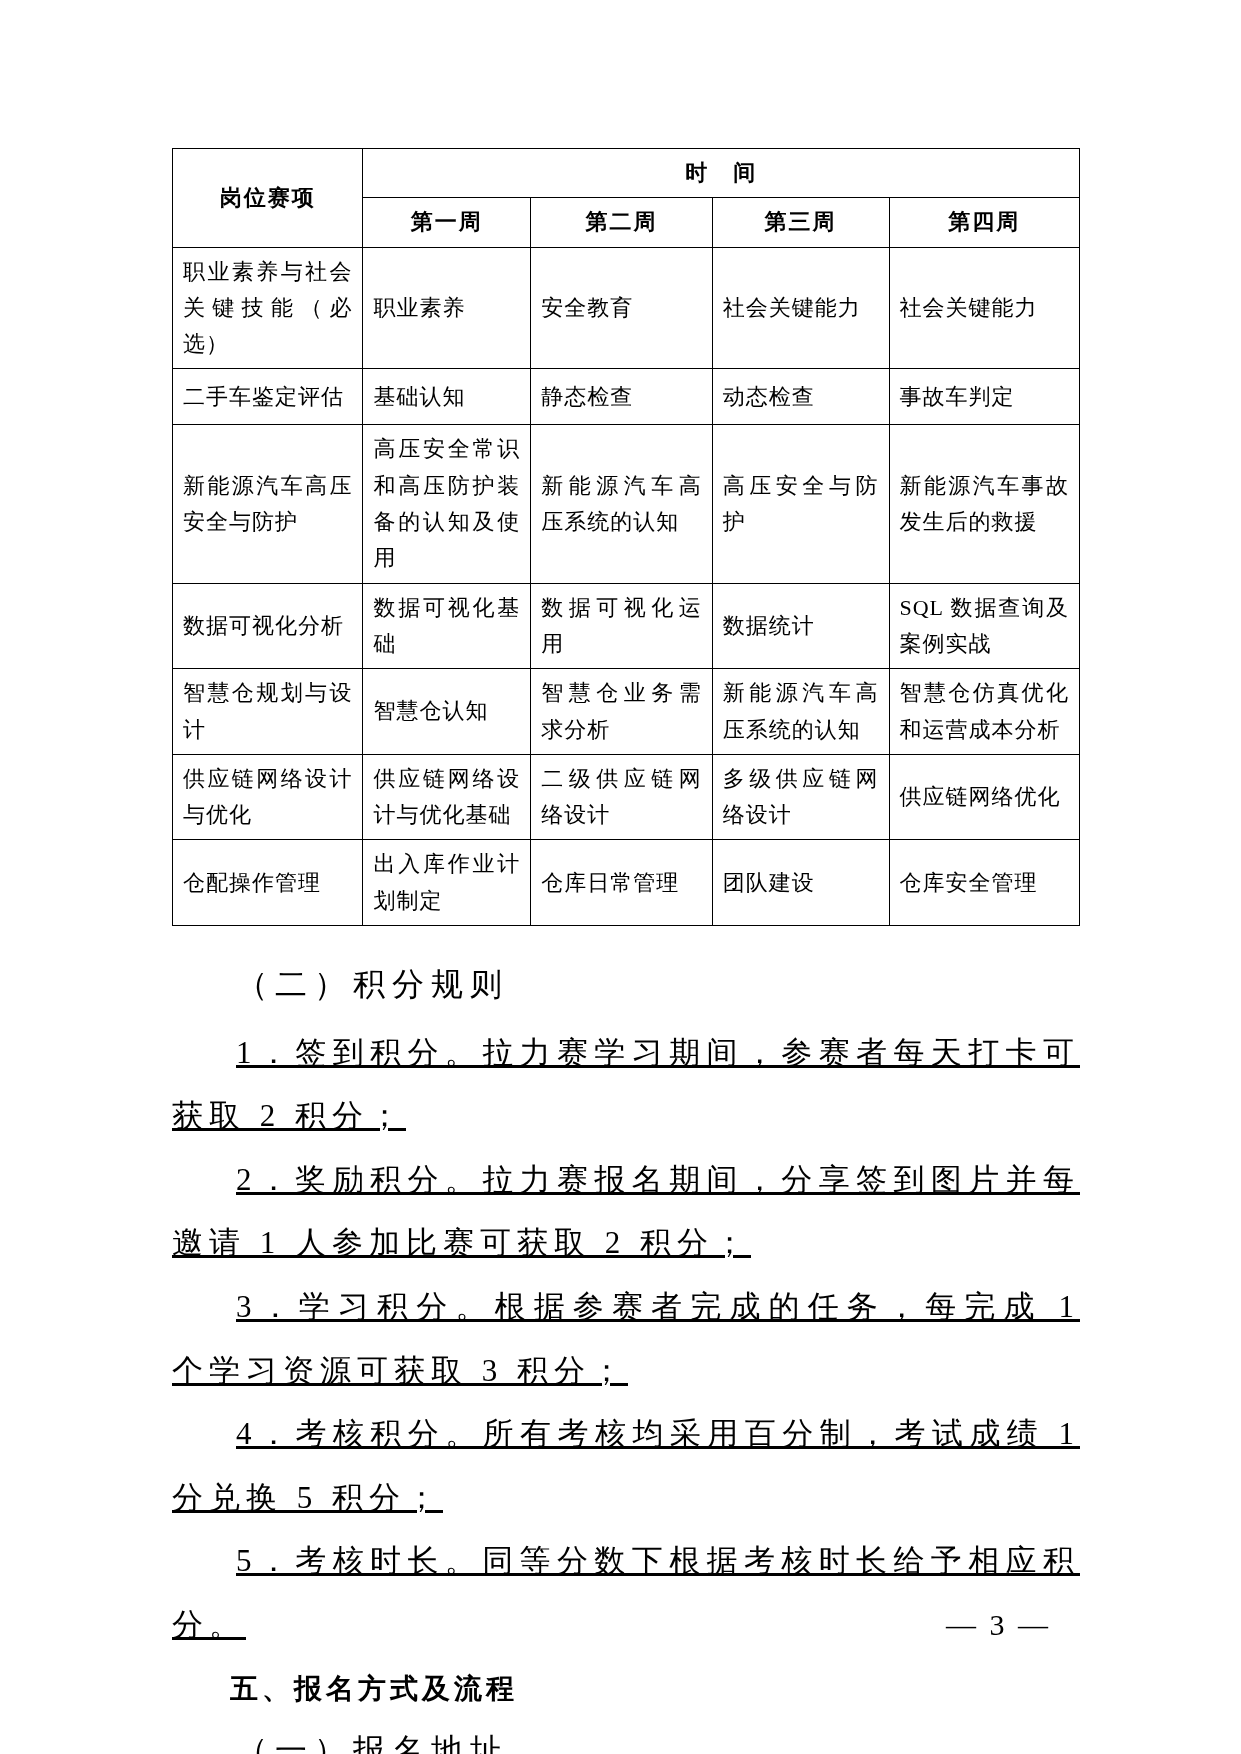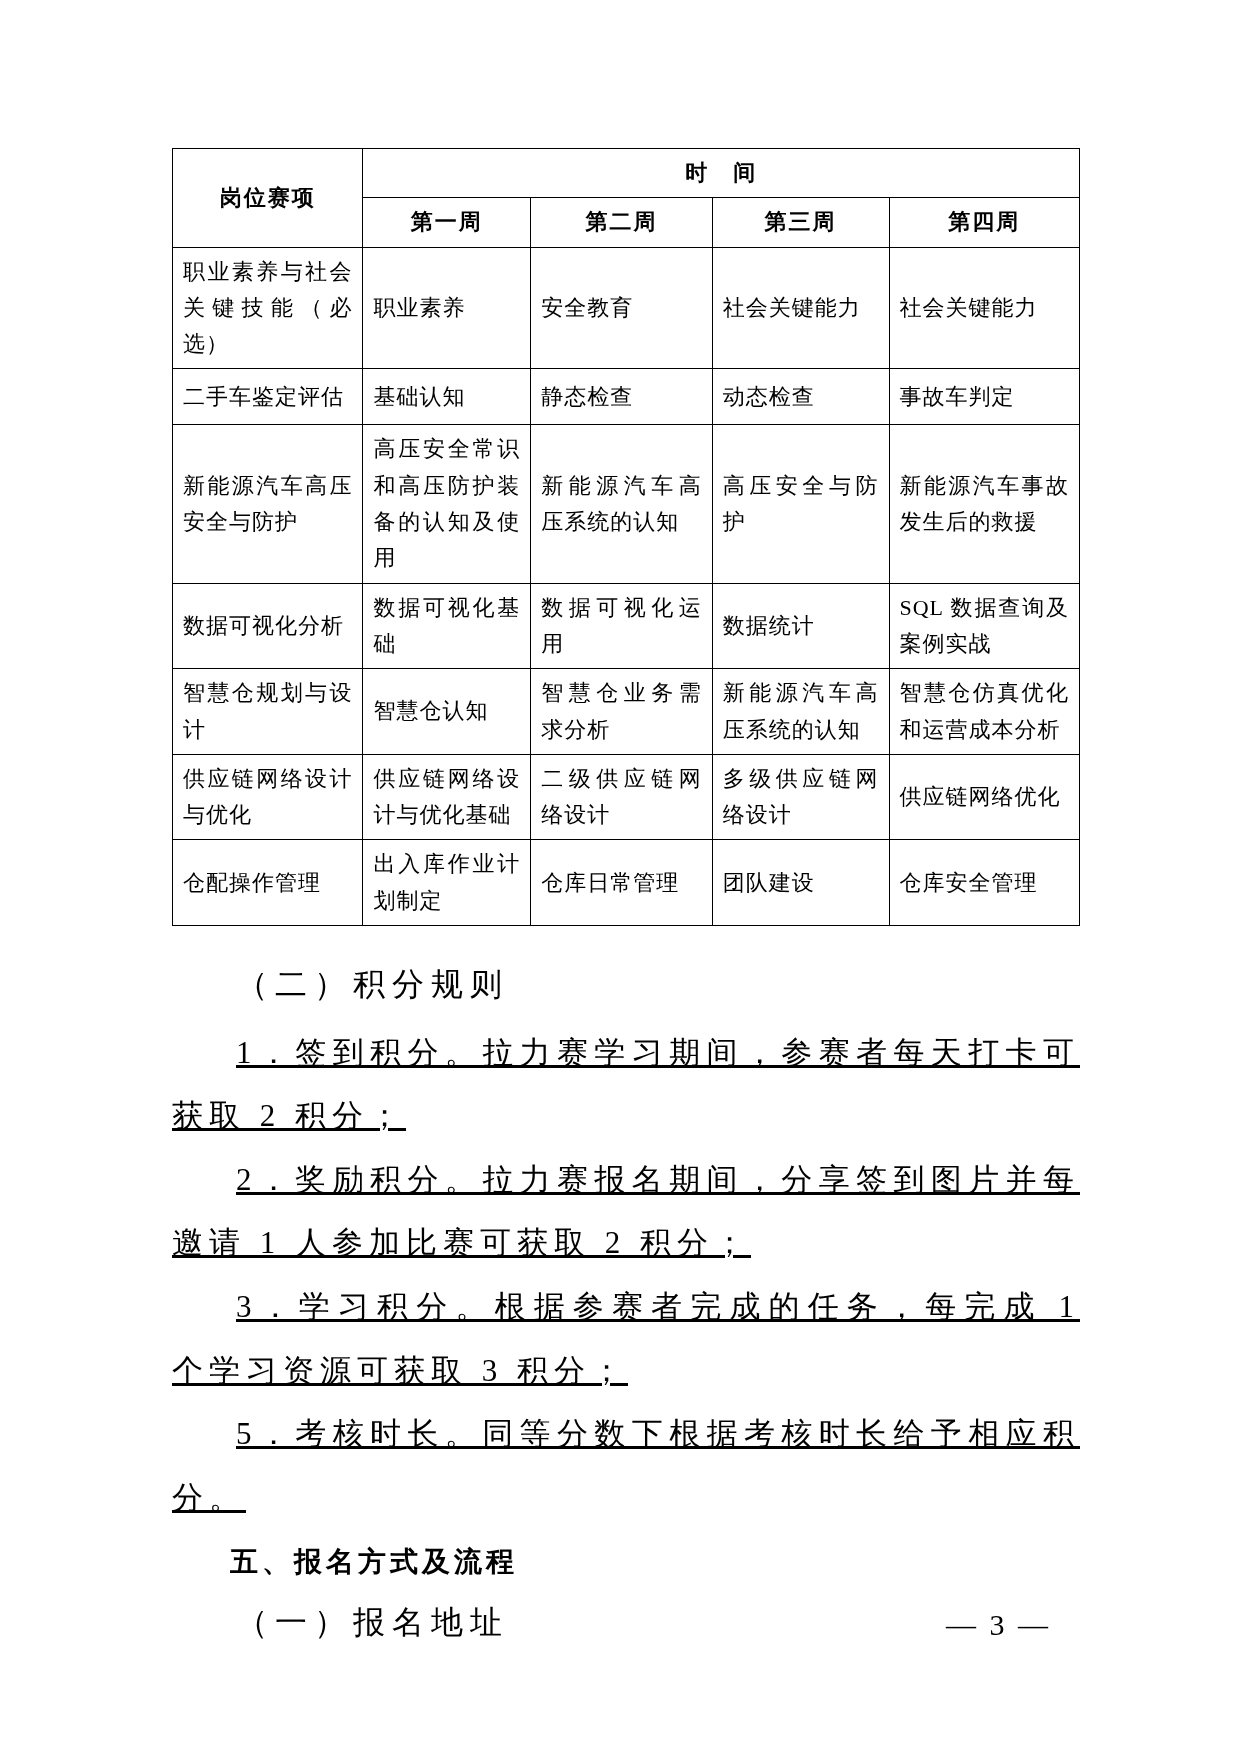--- a/index.html
+++ b/index.html
@@ -174,20 +174,21 @@
           <td>仓库安全管理</td>
         </tr>
       </tbody>
     </table>
 
     <div class="body-text">
       <div class="heading-kai">（二）积分规则</div>
       <p class="rule">1．签到积分。拉力赛学习期间，参赛者每天打卡可获取 2 积分；</p>
       <p class="rule">2．奖励积分。拉力赛报名期间，分享签到图片并每邀请 1 人参加比赛可获取 2 积分；</p>
       <p class="rule">3．学习积分。根据参赛者完成的任务，每完成 1 个学习资源可获取 3 积分；</p>
+      <p class="rule">4．考核积分。所有考核均采用百分制，考试成绩 1 分兑换 5 积分；</p>
       <p class="rule">5．考核时长。同等分数下根据考核时长给予相应积分。</p>
       <div class="heading-hei">五、报名方式及流程</div>
       <div class="heading-kai" style="margin-top:4px;">（一）报名地址</div>
 
     </div>
   </div>
 
   <div class="page-num">— 3 —</div>
 </div>
 

